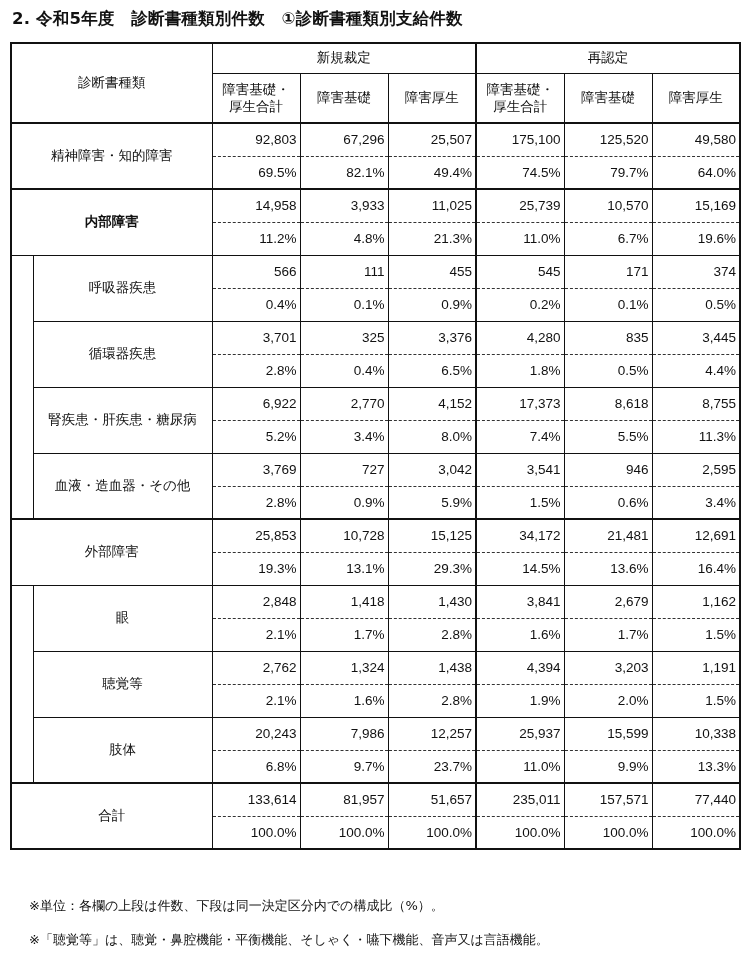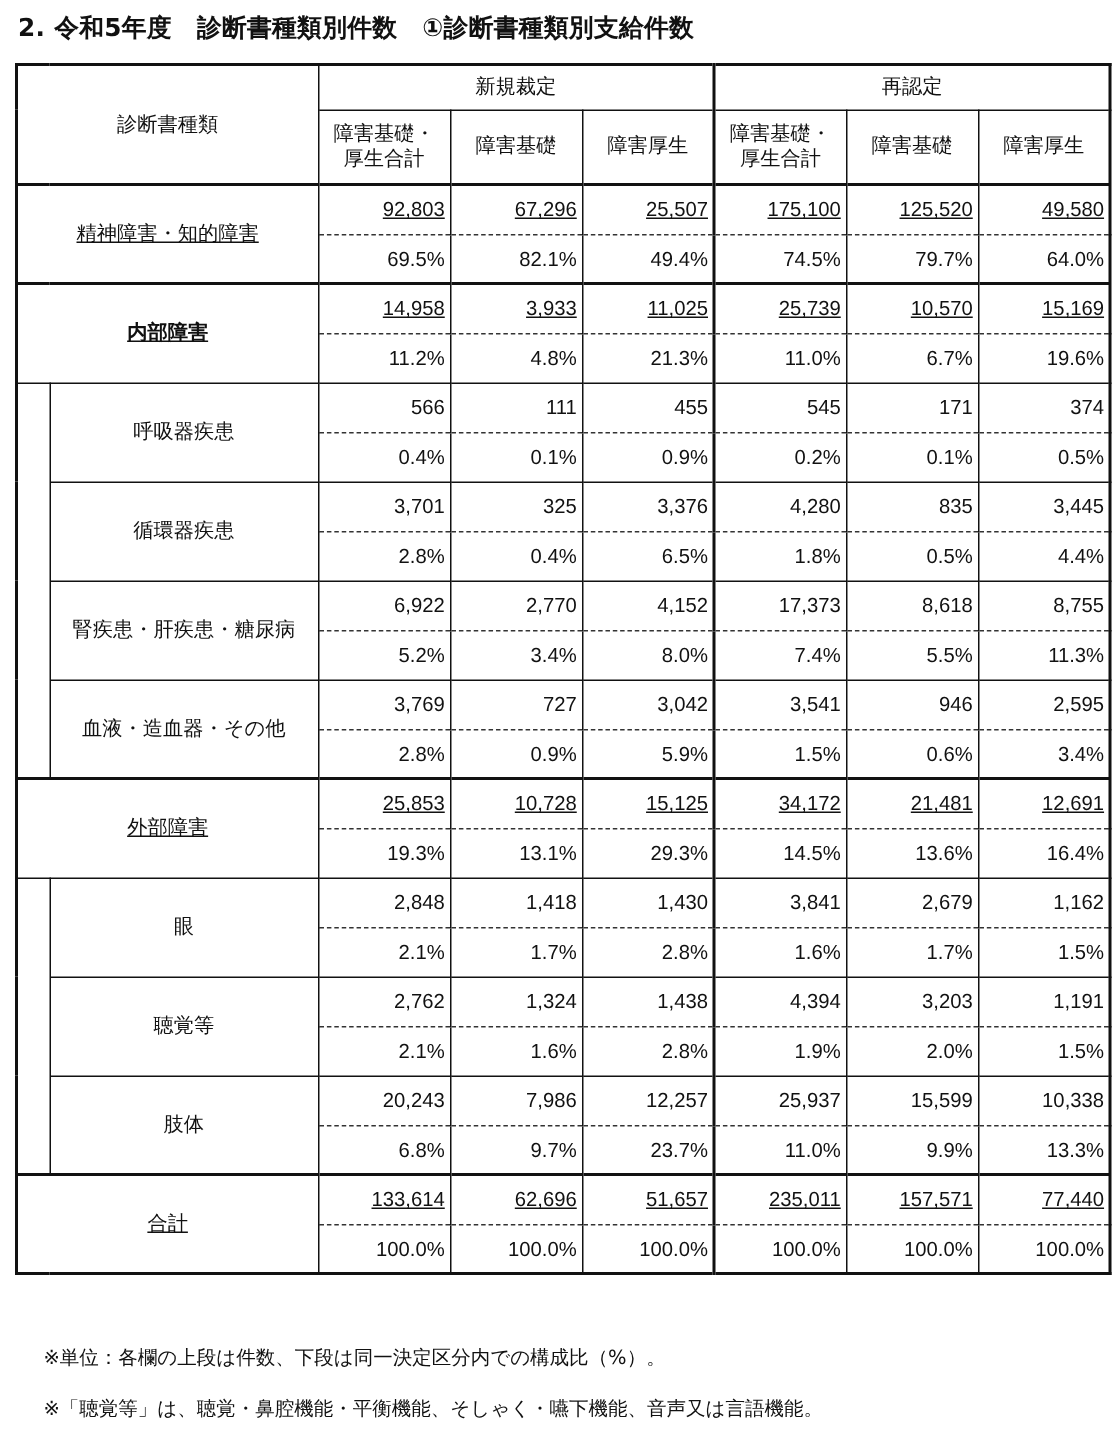--- a/index.html
+++ b/index.html
@@ -31,21 +31,21 @@
       font-family: "Liberation Sans", sans-serif; font-size: 14px;
     }
     td.num.top { border-bottom: 1px dashed #333; vertical-align: middle; }
     td.num.bot { border-top: 1px dashed #333; }
 
     td.label { text-align: center; font-size: 14px; }
     td.label.parent-bold { font-weight: bold; margin-top: 36px; }
     td.indent { width: 22px; border-top: none !important; border-bottom: none !important; border-right: 1.5px solid #111; }
     td.label-child { text-align: center; font-size: 14px; }
 
-    tr.section-start td { border-top: 2.5px solid #111; text-decoration: underline; }
+    tr.section-start td { border-top: 2.5px solid #111; }
     th.thick-right, td.thick-right { border-right: 2.5px solid #111 !important; }
 
     .notes {
       position: absolute; left: 12px; top: 880px; width: 726px;
       font-size: 13px; line-height: 17px;
     }
     .notes p { margin: 17px; }
   </style>
 </head>
 <body>
@@ -252,21 +252,21 @@
         <td class="num bot">6.8%</td>
         <td class="num bot">9.7%</td>
         <td class="num bot thick-right">23.7%</td>
         <td class="num bot">11.0%</td>
         <td class="num bot">9.9%</td>
         <td class="num bot">13.3%</td>
       </tr>
       <tr class="section-start">
         <td colspan="2" rowspan="2" class="label">合計</td>
         <td class="num top">133,614</td>
-        <td class="num top">62,696</td>
+        <td class="num top">81,957</td>
         <td class="num top thick-right">51,657</td>
         <td class="num top">235,011</td>
         <td class="num top">157,571</td>
         <td class="num top">77,440</td>
       </tr>
       <tr>
         <td class="num bot">100.0%</td>
         <td class="num bot">100.0%</td>
         <td class="num bot thick-right">100.0%</td>
         <td class="num bot">100.0%</td>

